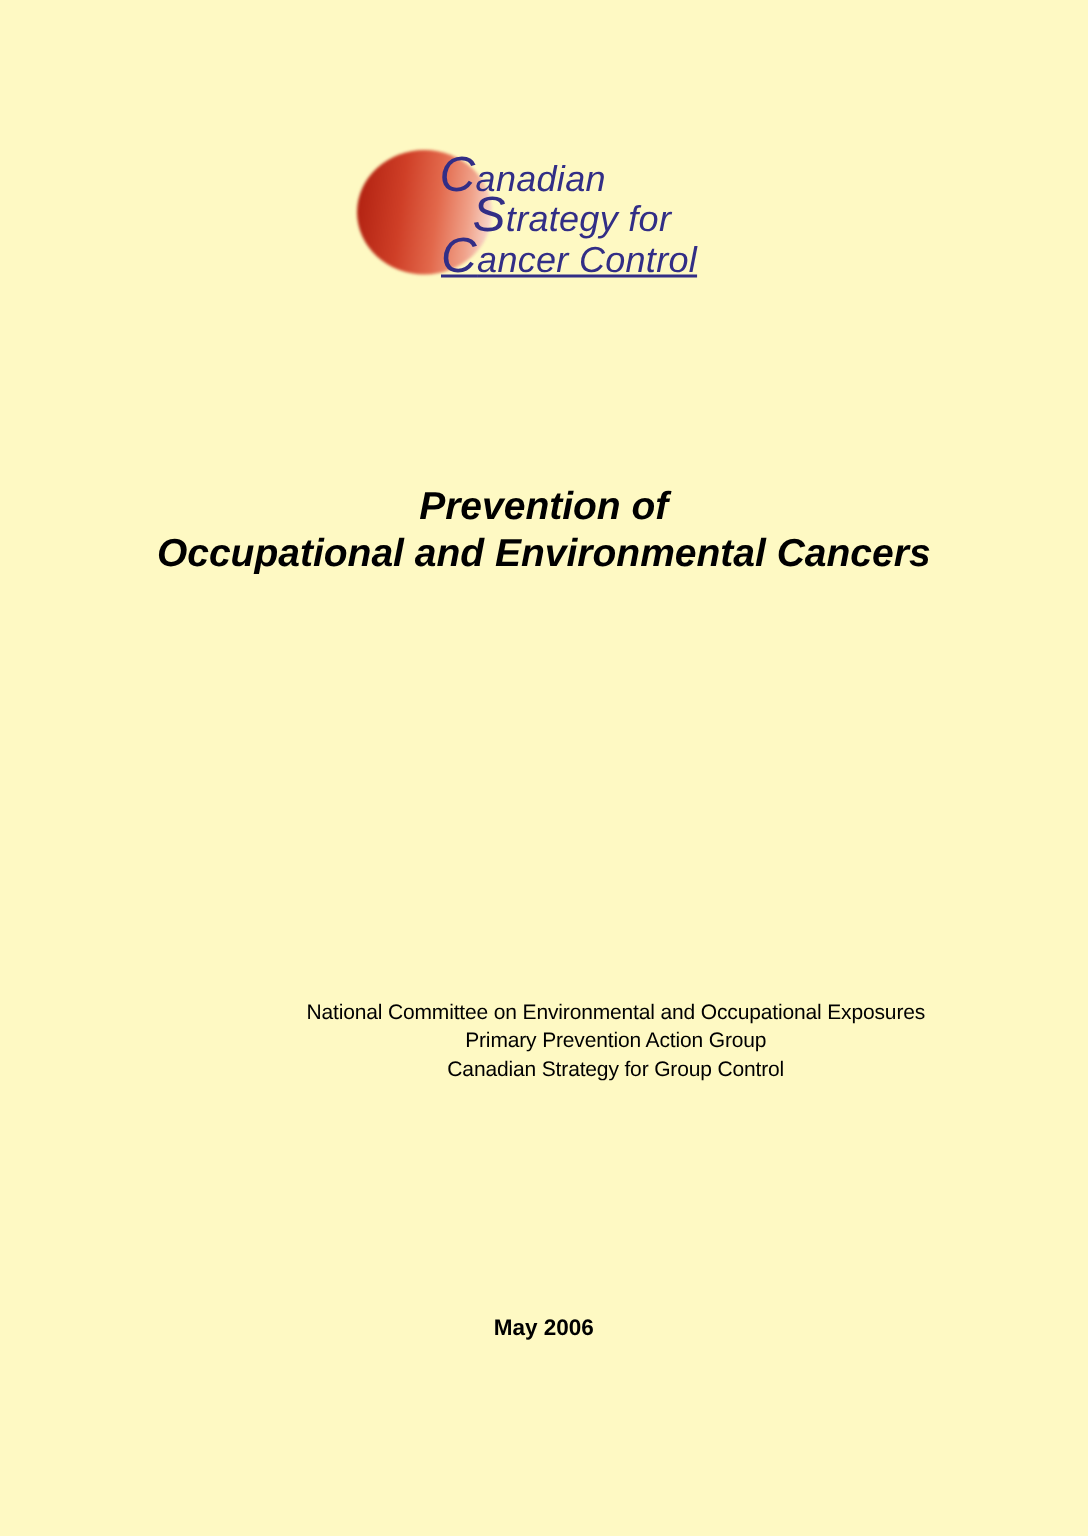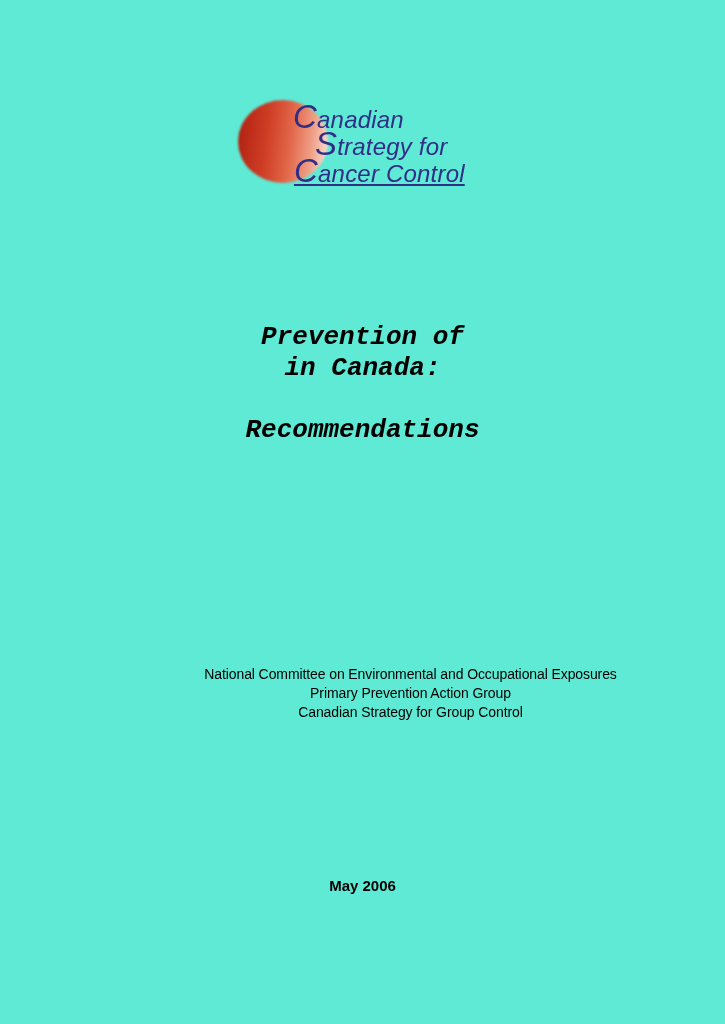--- a/index.html
+++ b/index.html
@@ -4,21 +4,21 @@
 <style>
   html, body {
     margin: 0;
     padding: 0;
     background: #ffffff;
   }
   .page {
     position: relative;
     width: 725px;
     height: 1024px;
-    background: #5eead4;
+    background: #fef9c3;
     overflow: hidden;
     font-family: "Liberation Sans", sans-serif;
     color: #000000;
   }
 
   
   .logo {
     position: absolute;
     left: 238px;
     top: 95px;
@@ -65,21 +65,20 @@
     position: absolute;
     left: 0;
     top: 322px;
     width: 725px;
     text-align: center;
     font-weight: bold;
     font-style: italic;
     font-size: 26px;
     line-height: 31px;
     color: #000000;
-    font-family: Liberation Mono, monospace;
   }
   .title-gap { height: 31px; }
 
   
   .committee-block {
     position: absolute;
     left: 0;
     top: 665px;
     width: 725px;
     text-align: center;
@@ -113,23 +112,22 @@
     <div class="logo-ellipse"></div>
     <div class="logo-text">
       <span class="logo-line logo-line-1"><span class="logo-initial">C</span><span>anadian</span></span>
       <span class="logo-line logo-line-2"><span class="logo-initial">S</span><span>trategy for</span></span>
       <span class="logo-line logo-line-3"><span class="logo-initial">C</span><span>ancer Control</span></span>
     </div>
   </div>
 
   <div class="title-block">
     <div>Prevention of</div>
-    <div>in Canada:</div>
+    <div>Occupational and Environmental Cancers</div>
     <div class="title-gap"></div>
-    <div>Recommendations</div>
   </div>
 
   <div class="committee-block">
     <div>National Committee on Environmental and Occupational Exposures</div>
     <div>Primary Prevention Action Group</div>
     <div>Canadian Strategy for Group Control</div>
   </div>
 
   <div class="date-line">May 2006</div>
 

